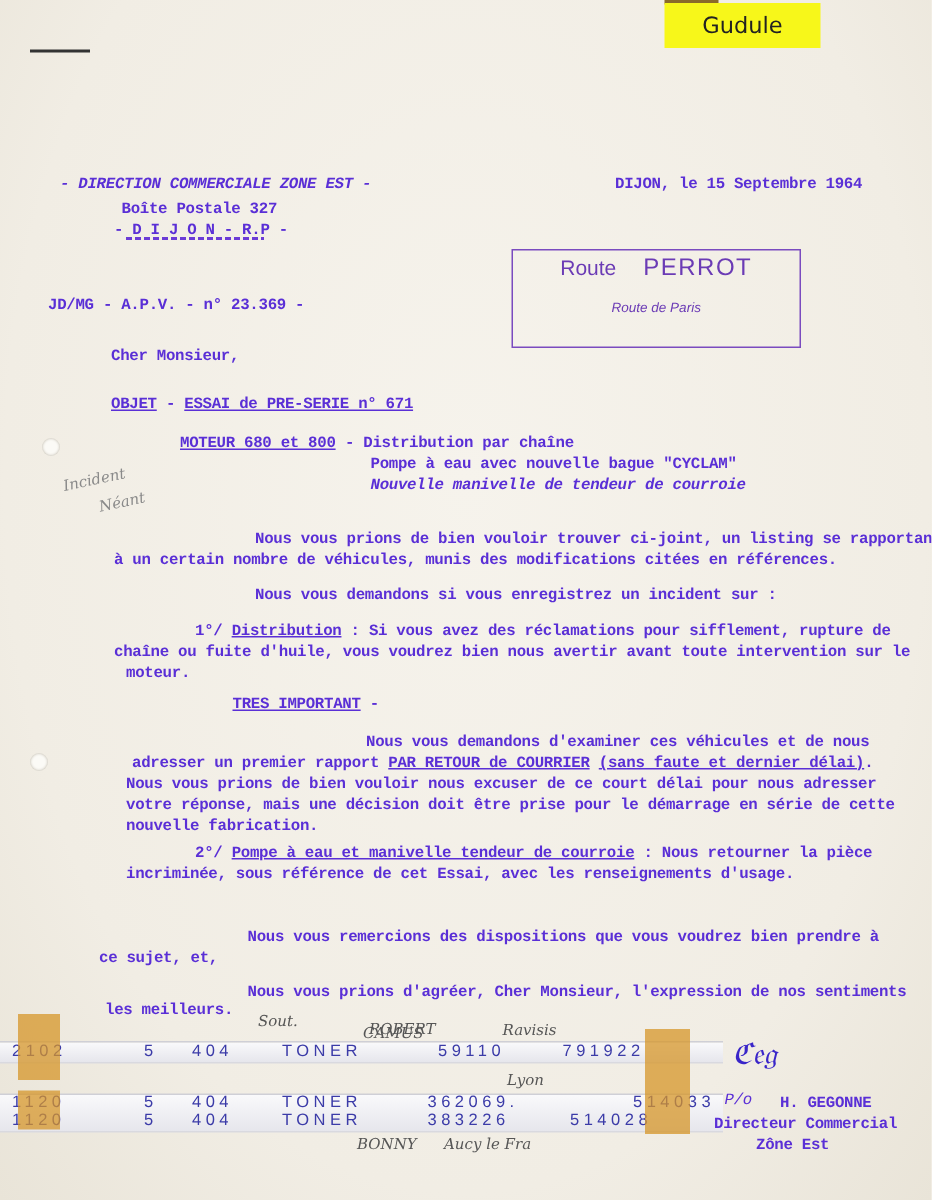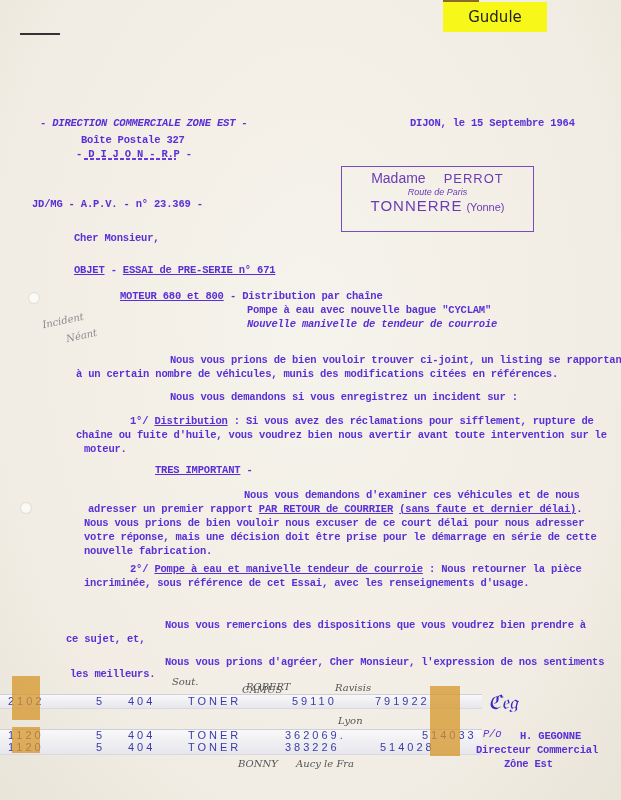--- a/index.html
+++ b/index.html
@@ -21,22 +21,22 @@
     display:flex; align-items:center; justify-content:center;
   }
   .sticky-edge { position:absolute; left:443px; top:0; width:36px; height:3px; background:#8a6a2a; }
   .punch { position:absolute; width:12px; height:12px; border-radius:50%; background:#fbfaf6; box-shadow:inset 0 0 2px #b9b2a4; }
   .stamp {
     position:absolute; left:341px; top:166px; width:191px; height:64px;
     border:1.5px solid #7a4bbf; color:#6b3bb5;
     font-family:"Liberation Sans", sans-serif; text-align:center;
   }
   .stamp .l1 { font-size:14px; margin-top:3px; }
-  .stamp .l1 b { font-size:13px; font-weight:normal; letter-spacing:1px; margin-left:18px; }
-  .stamp .l2 { font-size:9px; font-style:italic; margin-top:1px; }
+  .stamp .l1 b { font-size:16px; font-weight:normal; letter-spacing:1px; margin-left:18px; }
+  .stamp .l2 { font-size:9px; font-style:italic; margin-top:12px; }
   .stamp .l3 { font-size:15px; letter-spacing:1px; }
   .stamp .l3 small { font-size:11px; letter-spacing:0; margin-left:4px; }
   .pencil { position:absolute; font-family:"DejaVu Serif", serif; font-style:italic; color:#8a8a8a; font-size:10px; }
   .hand { position:absolute; font-family:"DejaVu Serif", serif; font-style:italic; color:#555; font-size:10px; }
   .strip { position:absolute; left:0; width:482px; height:13px; background:linear-gradient(#f9f9fb,#e6e6ec); border-top:1px solid #cfcfd6; border-bottom:1px solid #d9d9df; }
   .row { position:absolute; left:0; font-family:"Liberation Sans", sans-serif; font-size:11px; letter-spacing:3px; color:#3b3ba8; white-space:nowrap; }
   .row span { position:absolute; }
   .tape { position:absolute; background:rgba(214,150,40,0.75); }
   .sig { position:absolute; left:488px; top:688px; color:#3a26c9; font-family:"DejaVu Serif", serif; font-style:italic; font-size:20px; }
   .rule { position:absolute; left:84px; top:158px; width:92px; height:2px; background:repeating-linear-gradient(90deg,#6b3bd6 0 4px,transparent 4px 6px); }
@@ -55,23 +55,22 @@
 <div class="punch" style="left:20px;top:502px;"></div>
 
 <div class="ink" style="left:40px;top:117px;font-style:italic;">- DIRECTION COMMERCIALE ZONE EST -</div>
 <div class="ink" style="left:81px;top:134px;">Boîte Postale 327</div>
 <div class="ink" style="left:76px;top:148px;">- D I J O N - R.P -</div>
 <div class="rule"></div>
 
 <div class="ink" style="left:410px;top:117px;">DIJON, le 15 Septembre 1964</div>
 
 <div class="stamp">
-  <div class="l1"><span>Madame</span><b>PERROT</b></div>
+  <div class="l1"><span>Route</span><b>PERROT</b></div>
   <div class="l2">Route de Paris</div>
-  <div class="l3"><span>TONNERRE</span><small>(Yonne)</small></div>
 </div>
 
 <div class="ink" style="left:32px;top:198px;">JD/MG - A.P.V. - n° 23.369 -</div>
 <div class="ink" style="left:74px;top:232px;">Cher Monsieur,</div>
 
 <div class="ink" style="left:74px;top:264px;">
   <span class="u">OBJET</span>
   <span>-</span>
   <span class="u">ESSAI de PRE-SERIE n° 671</span>
 </div>

